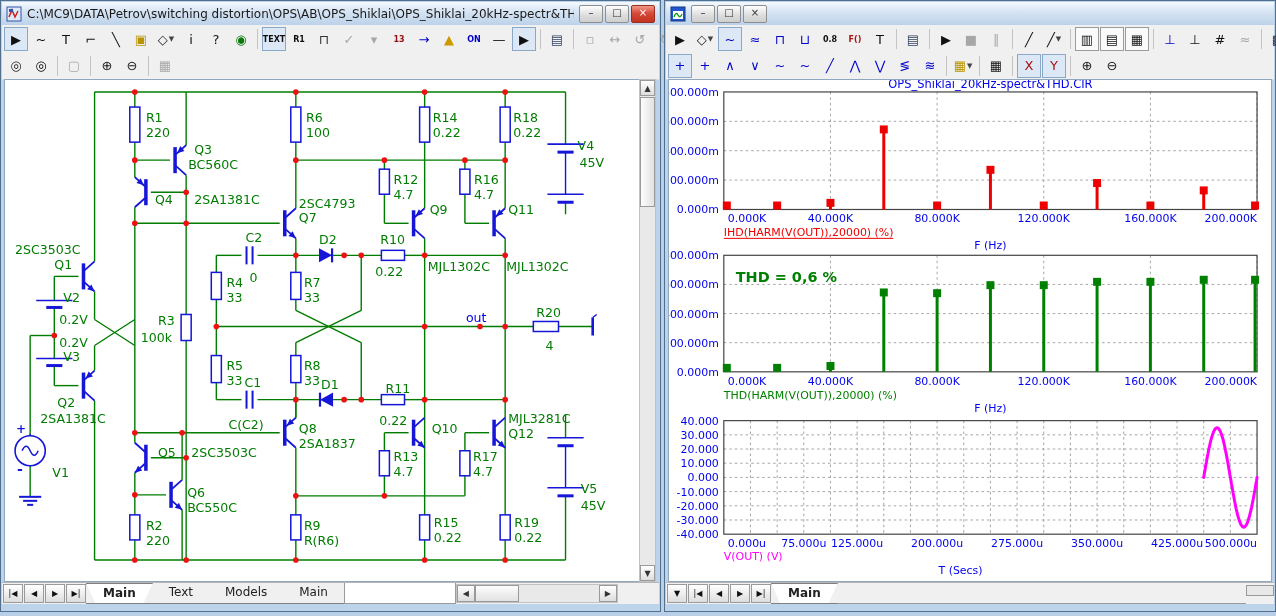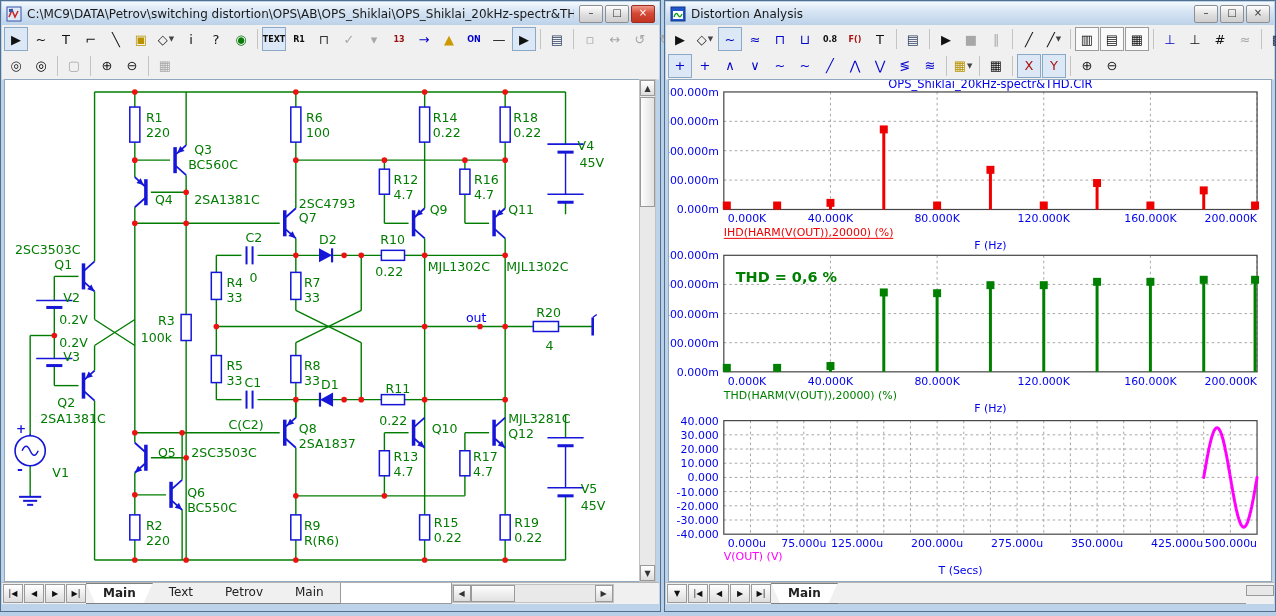--- a/index.html
+++ b/index.html
@@ -492,42 +492,41 @@
   <div class="tabbar" style="bottom:7px;">
     <span id="lw-nav" style="display:flex;">
         <span class="navbtn">|◀</span>
         <span class="navbtn">◀</span>
         <span class="navbtn">▶</span>
         <span class="navbtn">▶|</span>
       </span>
     <span id="lw-tabs" style="display:flex;border-bottom:1px solid #808080;">
         <span class="tab active">Main</span>
         <span class="tab">Text</span>
-        <span class="tab">Petrov</span>
+        <span class="tab">Models</span>
         <span class="tab">Main</span>
       </span>
     <span style="flex:0 0 110px;background:#fff;border:1px solid #9a9a9a;border-top:none;margin:0;"></span>
     <span class="hscroll" style="flex:0 0 160px;">
       <span class="arr">◀</span>
       <span class="thumb"></span>
       <span class="track"></span>
       <span class="arr">▶</span>
     </span>
     <span style="flex:1;"></span>
   </div>
 </div>
 
 <div class="window" style="left:664px;top:0;width:612px;height:612px;">
   <div class="titlebar">
     <svg width="16" height="16">
       <rect x="1" y="1" width="14" height="14" fill="#2255cc" stroke="#123a88"></rect>
       <rect x="3" y="5" width="10" height="8" fill="#ffffff"></rect>
       <path d="M4 11 Q6 5 8 9 T12 8" stroke="#009900" fill="none" stroke-width="1.3"></path>
     </svg>
-    <span class="ttl">Distortion Analysis</span>
     <span class="winbtns">
       <span class="wbtn">–</span>
       <span class="wbtn">□</span>
       <span class="wbtn">×</span>
     </span>
   </div>
   <div class="toolbar" style="top:24px;height:26px;" id="rw-tb1">
       <span class="ticon">
         <span>▶</span>
       </span>

